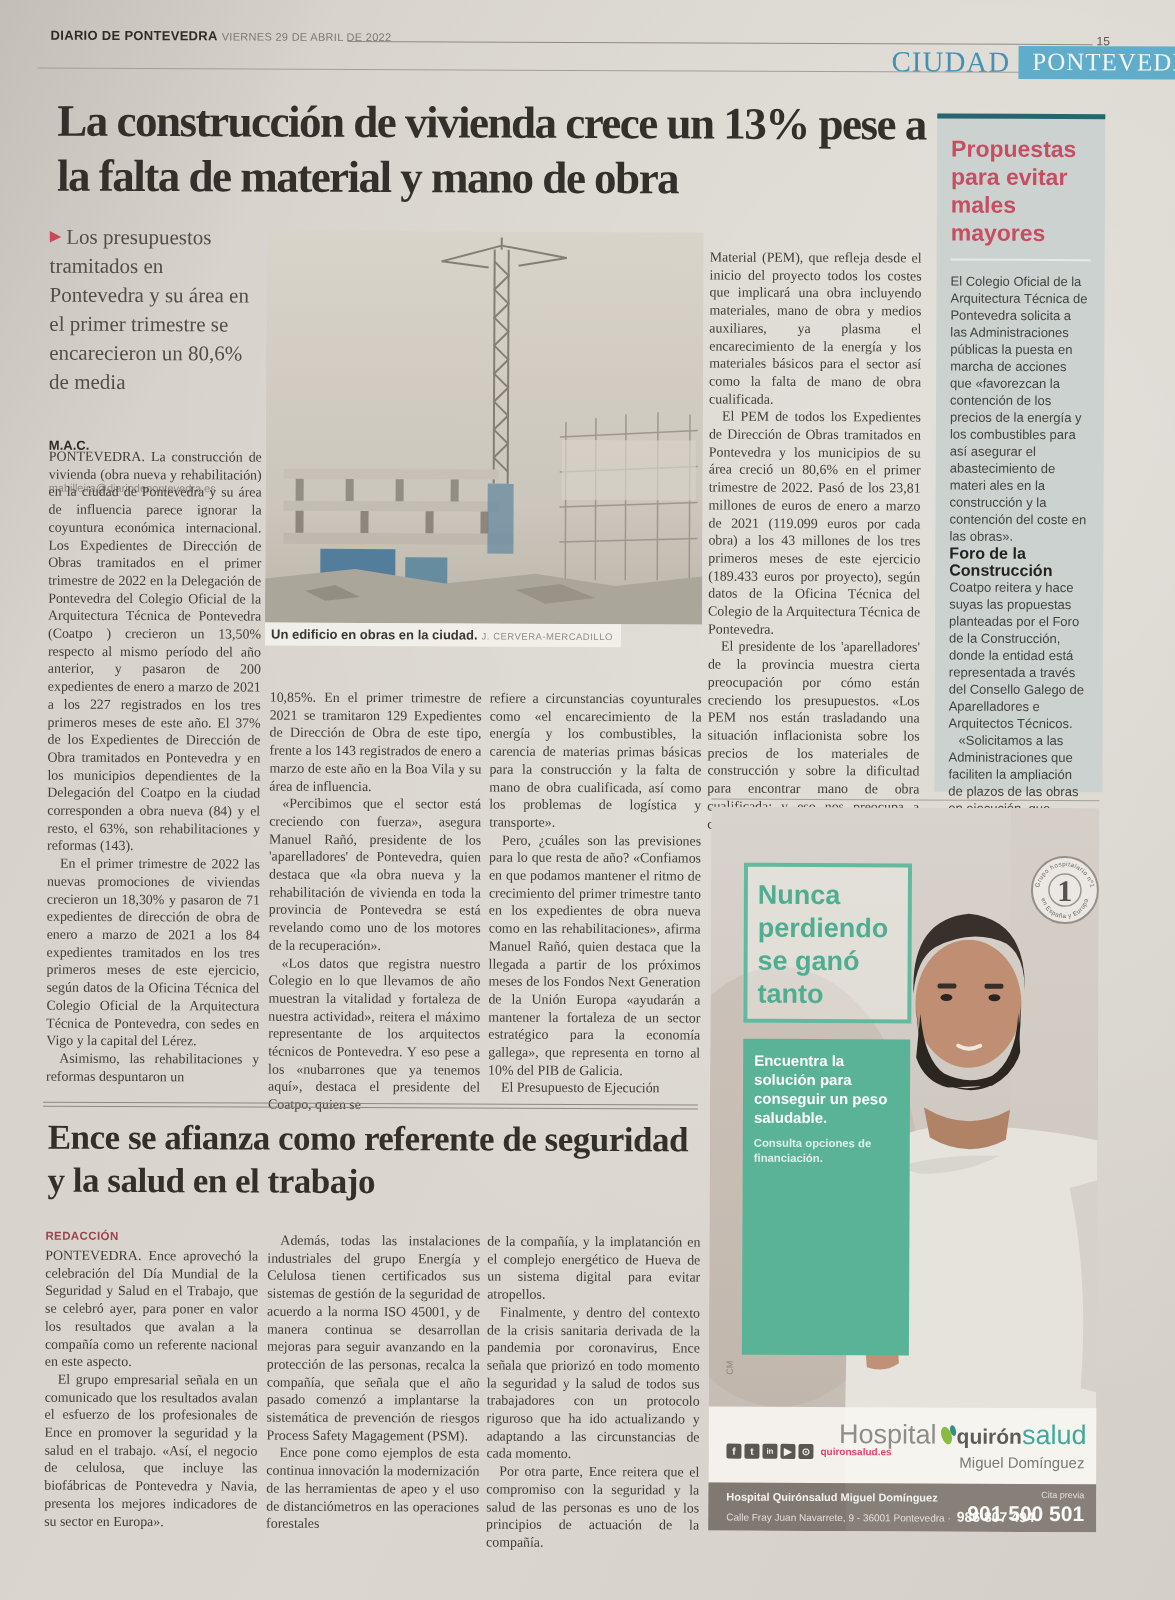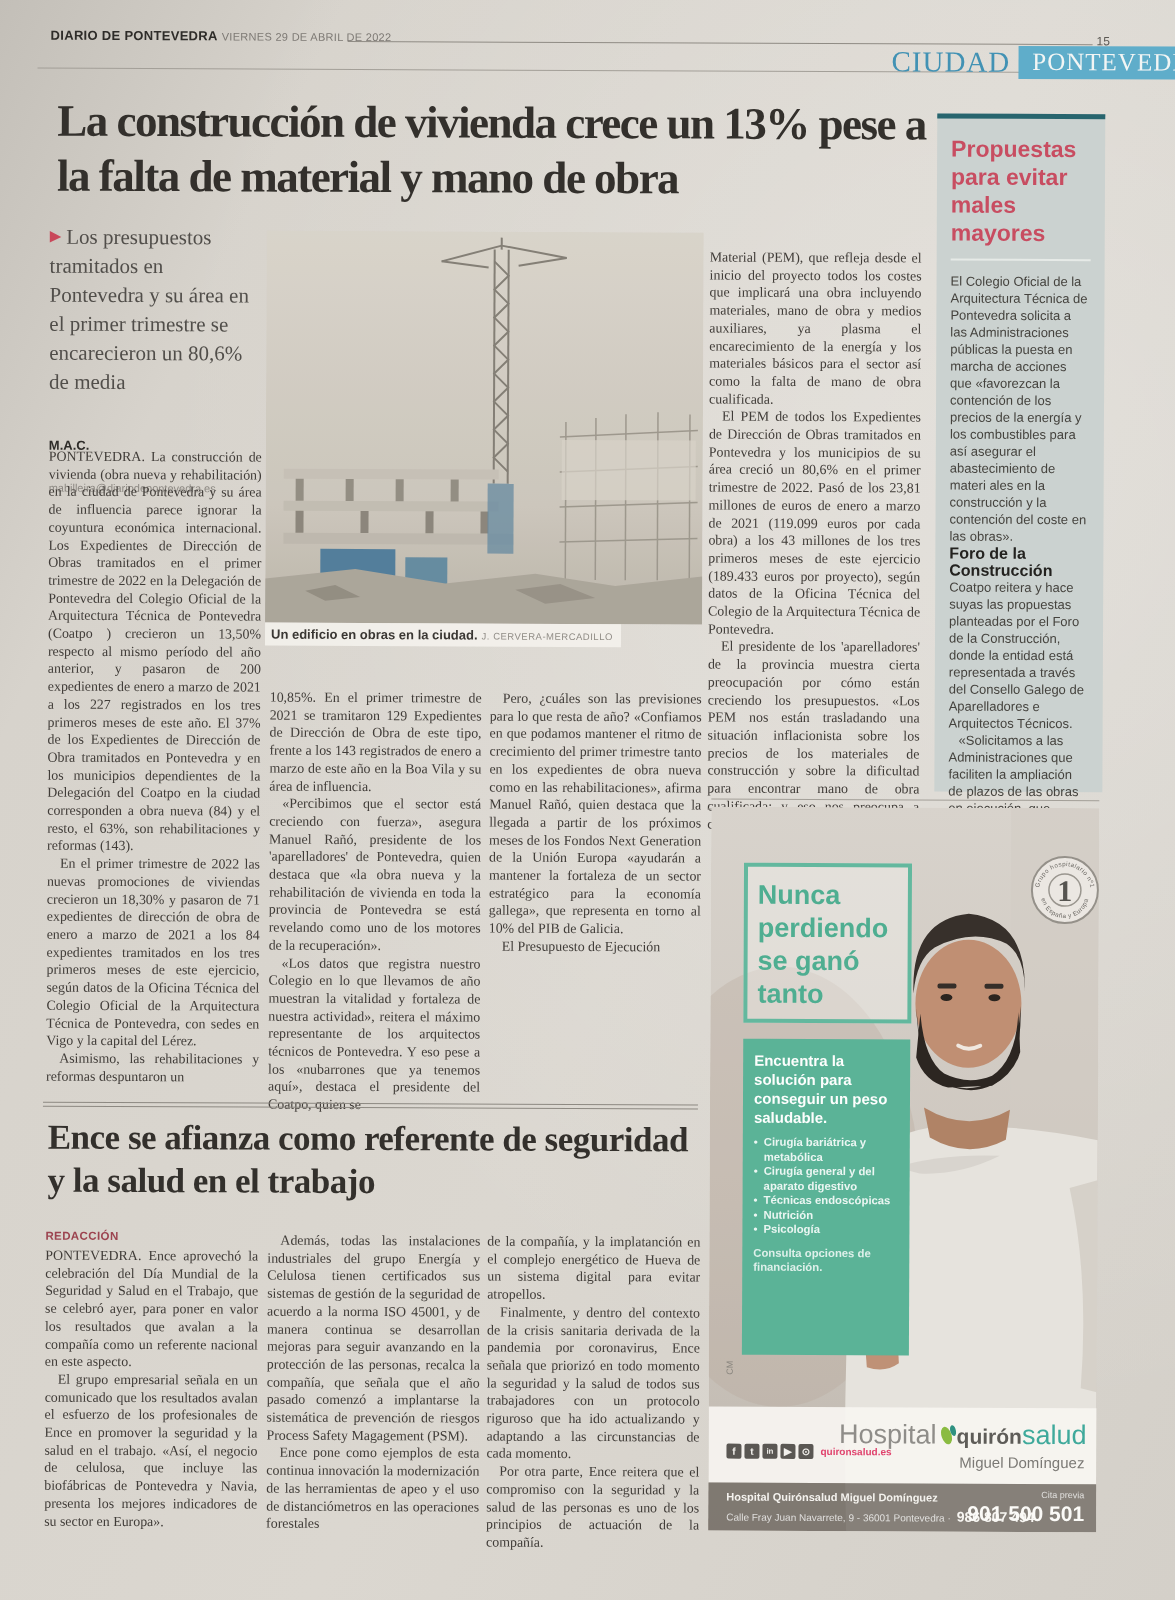--- a/index.html
+++ b/index.html
@@ -169,20 +169,21 @@
     </div>
   </div>
 
   <div class="abs bodycol" style="left:270px;top:690px;width:212px;">
     <p>10,85%. En el primer trimestre de 2021 se tramitaron 129 Expedientes de Dirección de Obra de este tipo, frente a los 143 registrados de enero a marzo de este año en la Boa Vila y su área de influencia.</p>
     <p class="ind">«Percibimos que el sector está creciendo con fuerza», asegura Manuel Rañó, presidente de los 'aparelladores' de Pontevedra, quien destaca que «la obra nueva y la rehabilitación de vivienda en toda la provincia de Pontevedra se está revelando como uno de los motores de la recuperación».</p>
     <p class="ind">«Los datos que registra nuestro Colegio en lo que llevamos de año muestran la vitalidad y fortaleza de nuestra actividad», reitera el máximo representante de los arquitectos técnicos de Pontevedra. Y eso pese a los «nubarrones que ya tenemos aquí», destaca el presidente del Coatpo, quien se</p>
   </div>
 
   <div class="abs bodycol" style="left:490px;top:690px;width:212px;">
+    <p>refiere a circunstancias coyunturales como «el encarecimiento de la energía y los combustibles, la carencia de materias primas básicas para la construcción y la falta de mano de obra cualificada, así como los problemas de logística y transporte».</p>
     <p class="ind">Pero, ¿cuáles son las previsiones para lo que resta de año? «Confiamos en que podamos mantener el ritmo de crecimiento del primer trimestre tanto en los expedientes de obra nueva como en las rehabilitaciones», afirma Manuel Rañó, quien destaca que la llegada a partir de los próximos meses de los Fondos Next Generation de la Unión Europa «ayudarán a mantener la fortaleza de un sector estratégico para la economía gallega», que representa en torno al 10% del PIB de Galicia.</p>
     <p class="ind">El Presupuesto de Ejecución</p>
   </div>
 
   <div class="abs bodycol" style="left:708px;top:248px;width:212px;">
     <p>Material (PEM), que refleja desde el inicio del proyecto todos los costes que implicará una obra incluyendo materiales, mano de obra y medios auxiliares, ya plasma el encarecimiento de la energía y los materiales básicos para el sector así como la falta de mano de obra cualificada.</p>
     <p class="ind">El PEM de todos los Expedientes de Dirección de Obras tramitados en Pontevedra y los municipios de su área creció un 80,6% en el primer trimestre de 2022. Pasó de los 23,81 millones de euros de enero a marzo de 2021 (119.099 euros por cada obra) a los 43 millones de los tres primeros meses de este ejercicio (189.433 euros por proyecto), según datos de la Oficina Técnica del Colegio de la Arquitectura Técnica de Pontevedra.</p>
     <p class="ind">El presidente de los 'aparelladores' de la provincia muestra cierta preocupación por cómo están creciendo los presupuestos. «Los PEM nos están trasladando una situación inflacionista sobre los precios de los materiales de construcción y sobre la dificultad para encontrar mano de obra cualificada; y eso nos preocupa a corto y medio plazo», señaló.</p>
   </div>
   <div class="abs endrule" style="left:708px;top:808px;width:212px;"></div>
@@ -264,27 +265,20 @@
       <text font-family="Liberation Sans, sans-serif" font-size="6.2" fill="#6b6863" letter-spacing="0.5">
         <textPath href="#arcTop" startOffset="50%" text-anchor="middle">Grupo hospitalario nº1</textPath>
       </text>
       <text font-family="Liberation Sans, sans-serif" font-size="6.2" fill="#6b6863" letter-spacing="0.5">
         <textPath href="#arcBot" startOffset="50%" text-anchor="middle">en España y Europa</textPath>
       </text>
     </svg>
 
     <div class="abs teal-panel" style="left:33px;top:232px;width:167px;height:316px;">
       <p class="tp-title">Encuentra la solución para conseguir un peso saludable.</p>
-      <ul class="tp-list">
-        <li>Cirugía bariátrica y metabólica</li>
-        <li>Cirugía general y del aparato digestivo</li>
-        <li>Técnicas endoscópicas</li>
-        <li>Nutrición</li>
-        <li>Psicología</li>
-      </ul>
       <p class="tp-fin">Consulta opciones de financiación.</p>
     </div>
 
     <div class="abs sidecode" style="left:16px;top:568px;">CM</div>
 
     <div class="abs ad-white" style="left:0;top:600px;width:388px;height:76px;">
       <div class="abs" style="left:18px;top:34px;">
         <span class="soc">f</span><span class="soc">t</span><span class="soc" style="font-size:8px;">in</span><span class="soc">▶</span><span class="soc">⊙</span><span class="weburl">quironsalud.es</span>
       </div>
       <div class="abs" style="right:10px;top:12px;white-space:nowrap;">

